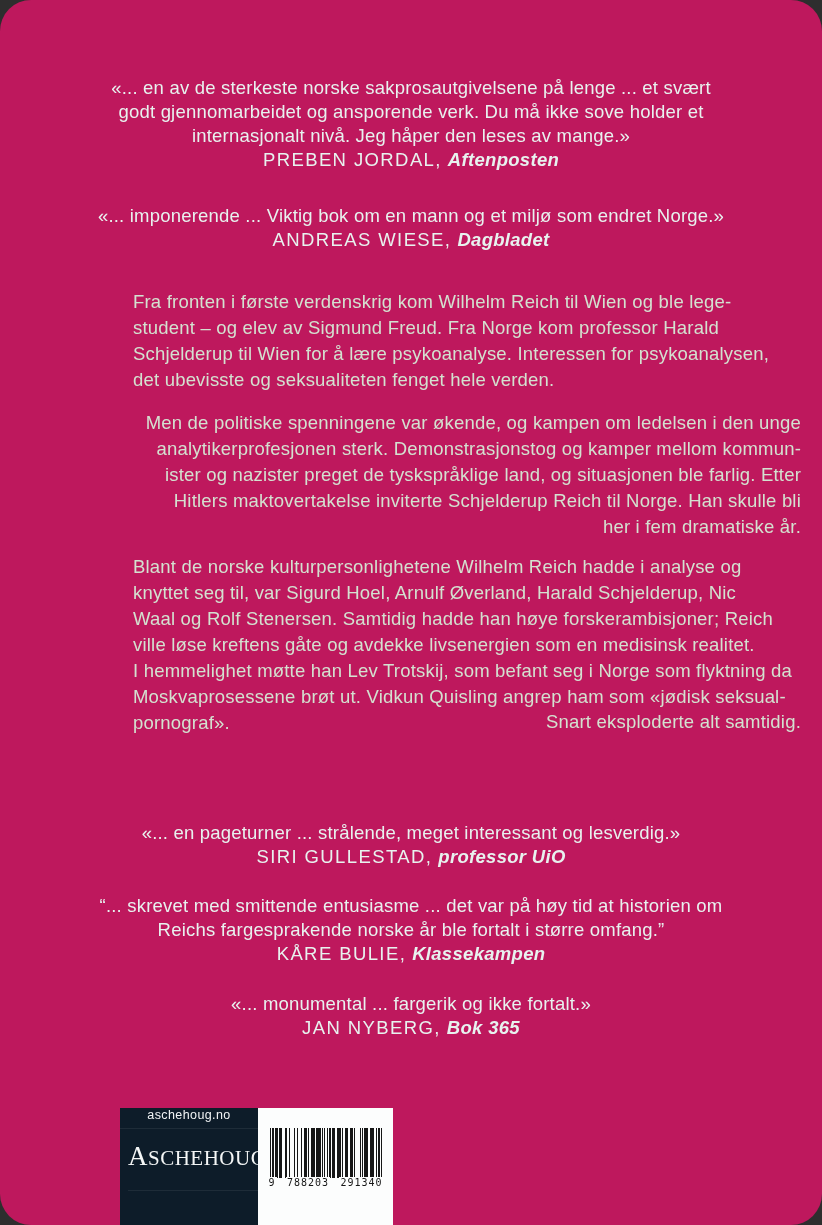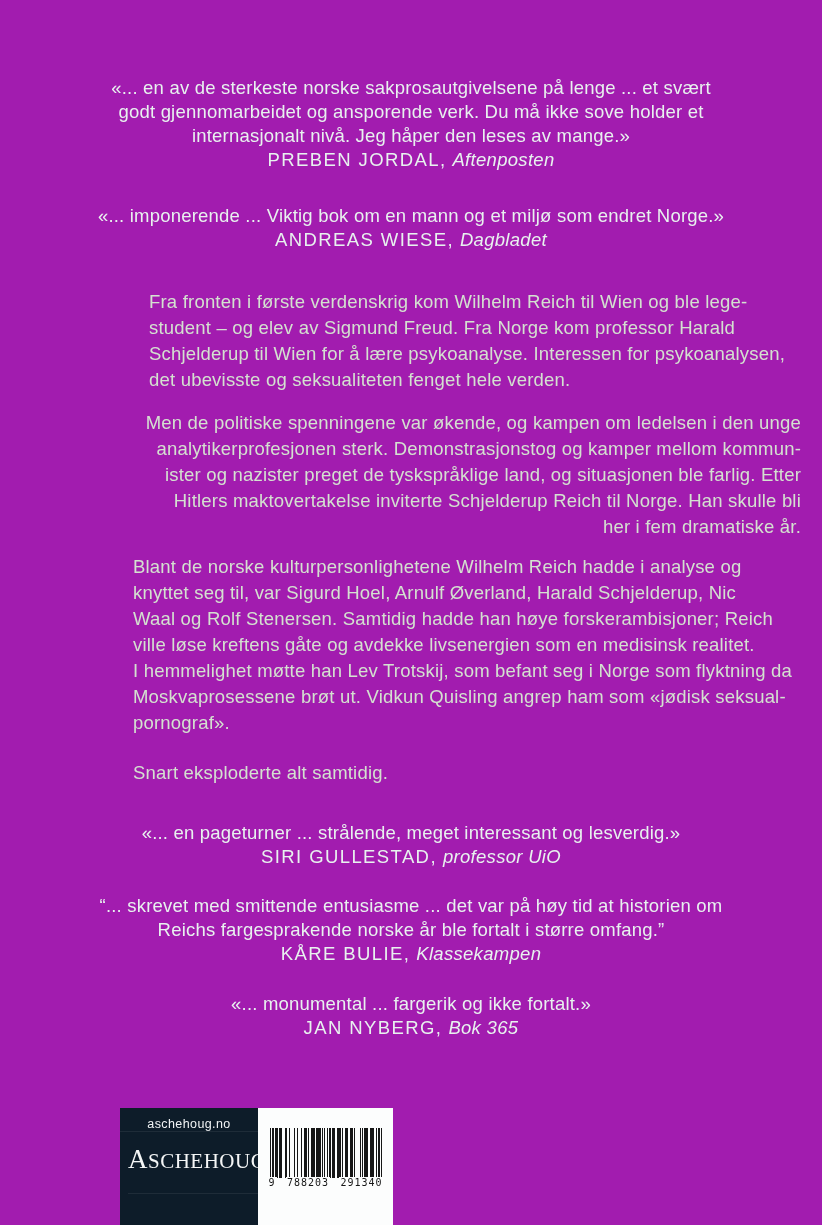--- a/index.html
+++ b/index.html
@@ -1,69 +1,70 @@
 <!DOCTYPE html>
 <html><head>
 <meta charset="utf-8">
 <style>
   html,body{margin:0;padding:0;}
   body{background:#2e2e2e;font-family:"Liberation Sans","DejaVu Sans",sans-serif;}
   .cover{
     position:relative;
     width:822px;height:1225px;
     margin:0 auto;
-    background:#a21caf;
+    background:#be185d;
     overflow:hidden;
+    border-radius:31px;
   }
   
   .quote-block{
     position:absolute;
     text-align:center;
     color:#e8f2ef;
     font-size:18.5px;
     line-height:24px;
     letter-spacing:.2px;
   }
   .quote-text{white-space:pre-line;}
   .quote-text .it{}
   .quote-attrib{margin-top:0;}
   .attrib-name{letter-spacing:1.4px;}
-  .attrib-source{font-style:italic;margin-left:6px;letter-spacing:.3px;}
+  .attrib-source{font-style:italic;margin-left:6px;letter-spacing:.3px;font-weight:bold;}
   .q-1{top:76px;left:61px;width:700px;}
   .q-2{top:204px;left:61px;width:700px;}
   .q-3{top:821px;left:61px;width:700px;}
   .q-4{top:894px;left:61px;width:700px;}
   .q-5{top:992px;left:61px;width:700px;}
   
   .para{
     position:absolute;
     left:133px;width:668px;
     color:#d4e1d0;
     font-size:18.5px;
     line-height:26px;
     letter-spacing:.2px;
     white-space:pre-line;
   }
-  .p-1{top:289px;margin-left:16px;}
+  .p-1{top:289px;}
   .p-2{top:410px;text-align:right;}
   .p-3{top:554px;}
-  .p-4{top:760px;}
+  .p-4{top:709px;text-align:right;}
   
   .pub-box{
     position:absolute;
     left:120px;top:1108px;
     width:138px;height:117px;
     background:#0d1c29;
     color:#f1f4f5;
     text-align:center;
   }
   .pub-url{
-    margin-top:9px;
     font-size:12.5px;
     letter-spacing:.4px;
+    padding-bottom:6px;
     border-bottom:1px solid rgba(255,255,255,0.07);
   }
   .pub-logo{
     margin-top:12px;
     font-family:"Liberation Serif","DejaVu Serif",serif;
     font-size:21px;
     letter-spacing:.5px;
     color:#f4f6f6;
     border-bottom:1px solid rgba(255,255,255,0.07);
     padding-bottom:18px;

